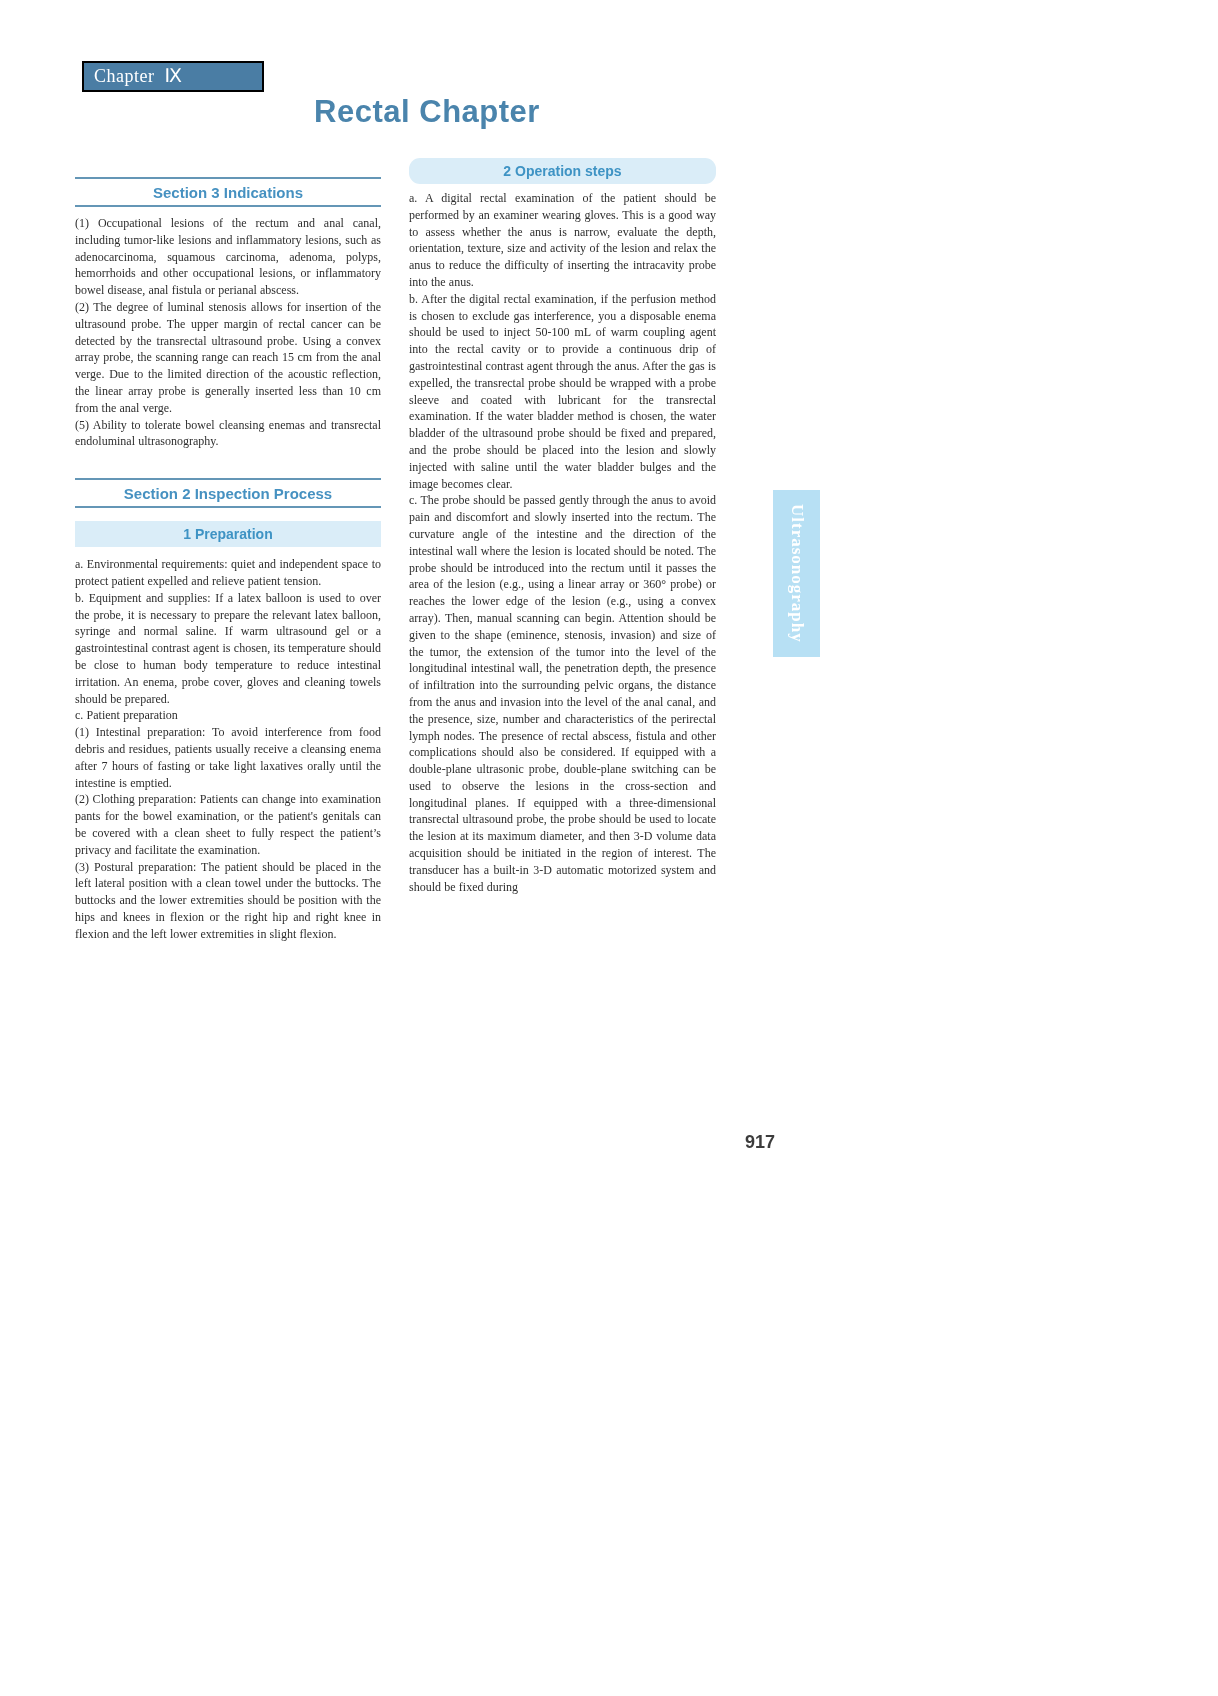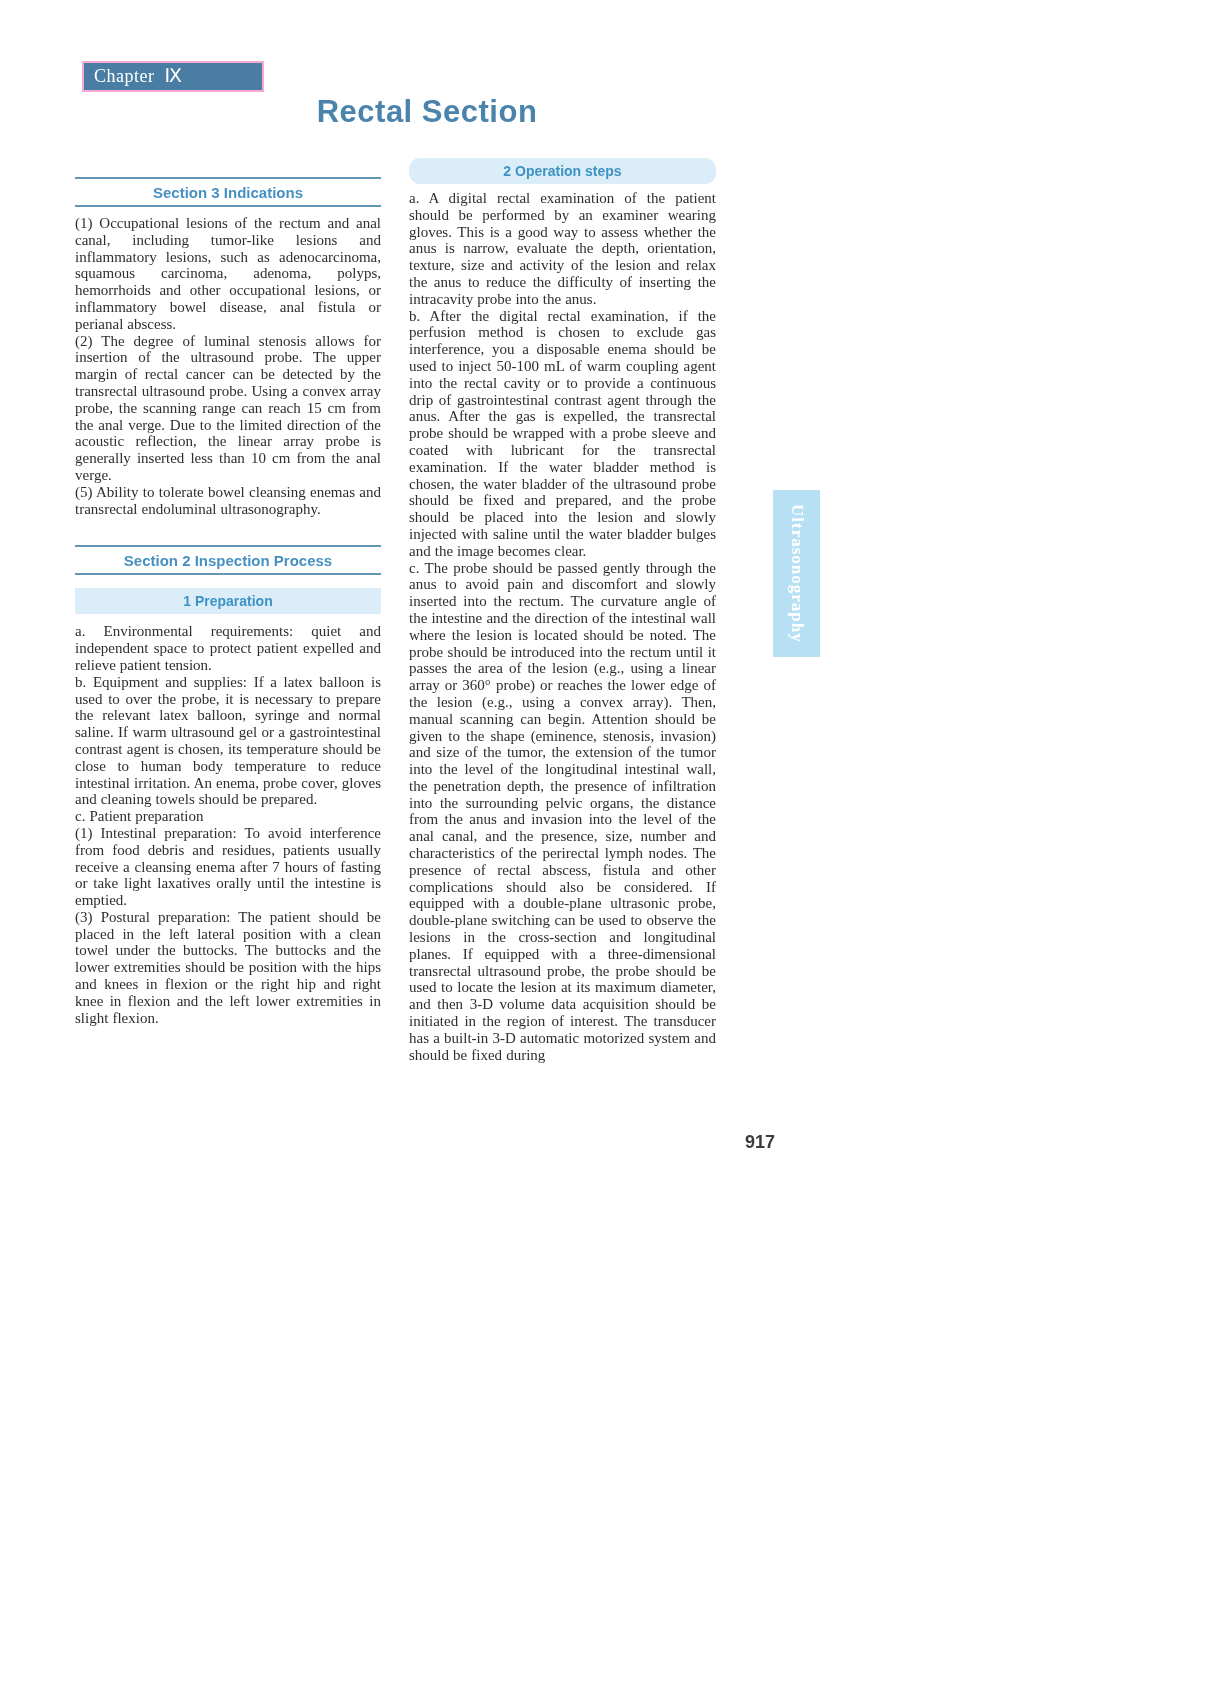--- a/index.html
+++ b/index.html
@@ -7,39 +7,39 @@
     position:relative;
     width:1218px;height:1696px;
     background:#ffffff;
     font-family:"Liberation Serif", serif;
     color:#2e2e2e;
     overflow:hidden;
   }
   
   .chapter-box{
     position:absolute;left:82px;top:61px;width:182px;height:31px;
-    background:#4a7da4;border:2px solid #f9a8d4;box-sizing:border-box;
+    background:#4a7da4;border:2px solid #000000;box-sizing:border-box;
     color:#ffffff;font-family:"Liberation Serif",serif;font-size:18px;
     line-height:26px;padding-left:10px;letter-spacing:.5px;
   }
   .chapter-box .roman{margin-left:10px;font-size:19px;}
   
   .page-title{
     position:absolute;left:120px;top:94px;width:614px;
     text-align:center;
     font-family:"Liberation Sans",sans-serif;font-weight:bold;
     font-size:31px;color:#4a84ac;letter-spacing:.5px;
   }
   
   .col{position:absolute;width:306px;}
   .col-left{left:75px;top:170px;}
   .col-right{left:409px;top:158px;width:307px;}
   p.body-par{
     margin:0;text-align:justify;
-    font-size:15px;line-height:16.8px;
+    font-size:12px;line-height:16.8px;
     word-spacing:.02em;
   }
   
   .section-heading{
     border-top:2px solid #6496b6;border-bottom:2px solid #6496b6;
     padding:5px 0 4px 0;margin:7px 0 8px 0;
     text-align:center;
     font-family:"Liberation Sans",sans-serif;font-weight:bold;
     font-size:15px;color:#4691c1;
   }
@@ -71,35 +71,36 @@
 </style>
 </head>
 <body>
 
 <div class="page">
 
   <div class="chapter-box">
     <span>Chapter</span><span class="roman">Ⅸ</span>
   </div>
 
-  <div class="page-title">Rectal Section</div>
+  <div class="page-title">Rectal Chapter</div>
 
   <div class="col col-left">
     <div class="section-heading">Section 3 Indications</div>
     <p class="body-par">(1) Occupational lesions of the rectum and anal canal, including tumor-like lesions and inflammatory lesions, such as adenocarcinoma, squamous carcinoma, adenoma, polyps, hemorrhoids and other occupational lesions, or inflammatory bowel disease, anal fistula or perianal abscess.</p>
     <p class="body-par">(2) The degree of luminal stenosis allows for insertion of the ultrasound probe. The upper margin of rectal cancer can be detected by the transrectal ultrasound probe. Using a convex array probe, the scanning range can reach 15 cm from the anal verge. Due to the limited direction of the acoustic reflection, the linear array probe is generally inserted less than 10 cm from the anal verge.</p>
     <p class="body-par">(5) Ability to tolerate bowel cleansing enemas and transrectal endoluminal ultrasonography.</p>
 
     <div class="section-heading second">Section 2 Inspection Process</div>
 
     <div class="subsection-heading">1 Preparation</div>
     <p class="body-par">a. Environmental requirements: quiet and independent space to protect patient expelled and relieve patient tension.</p>
     <p class="body-par">b. Equipment and supplies: If a latex balloon is used to over the probe, it is necessary to prepare the relevant latex balloon, syringe and normal saline. If warm ultrasound gel or a gastrointestinal contrast agent is chosen, its temperature should be close to human body temperature to reduce intestinal irritation. An enema, probe cover, gloves and cleaning towels should be prepared.</p>
     <p class="body-par">c. Patient preparation</p>
     <p class="body-par">(1) Intestinal preparation: To avoid interference from food debris and residues, patients usually receive a cleansing enema after 7 hours of fasting or take light laxatives orally until the intestine is emptied.</p>
+    <p class="body-par">(2) Clothing preparation: Patients can change into examination pants for the bowel examination, or the patient's genitals can be covered with a clean sheet to fully respect the patient’s privacy and facilitate the examination.</p>
     <p class="body-par">(3) Postural preparation: The patient should be placed in the left lateral position with a clean towel under the buttocks. The buttocks and the lower extremities should be position with the hips and knees in flexion or the right hip and right knee in flexion and the left lower extremities in slight flexion.</p>
   </div>
 
   <div class="col col-right">
     <div class="subsection-heading">2 Operation steps</div>
     <p class="body-par">a. A digital rectal examination of the patient should be performed by an examiner wearing gloves. This is a good way to assess whether the anus is narrow, evaluate the depth, orientation, texture, size and activity of the lesion and relax the anus to reduce the difficulty of inserting the intracavity probe into the anus.</p>
     <p class="body-par">b. After the digital rectal examination, if the perfusion method is chosen to exclude gas interference, you a disposable enema should be used to inject 50-100 mL of warm coupling agent into the rectal cavity or to provide a continuous drip of gastrointestinal contrast agent through the anus. After the gas is expelled, the transrectal probe should be wrapped with a probe sleeve and coated with lubricant for the transrectal examination. If the water bladder method is chosen, the water bladder of the ultrasound probe should be fixed and prepared, and the probe should be placed into the lesion and slowly injected with saline until the water bladder bulges and the image becomes clear.</p>
     <p class="body-par">c. The probe should be passed gently through the anus to avoid pain and discomfort and slowly inserted into the rectum. The curvature angle of the intestine and the direction of the intestinal wall where the lesion is located should be noted. The probe should be introduced into the rectum until it passes the area of the lesion (e.g., using a linear array or 360° probe) or reaches the lower edge of the lesion (e.g., using a convex array). Then, manual scanning can begin. Attention should be given to the shape (eminence, stenosis, invasion) and size of the tumor, the extension of the tumor into the level of the longitudinal intestinal wall, the penetration depth, the presence of infiltration into the surrounding pelvic organs, the distance from the anus and invasion into the level of the anal canal, and the presence, size, number and characteristics of the perirectal lymph nodes. The presence of rectal abscess, fistula and other complications should also be considered. If equipped with a double-plane ultrasonic probe, double-plane switching can be used to observe the lesions in the cross-section and longitudinal planes. If equipped with a three-dimensional transrectal ultrasound probe, the probe should be used to locate the lesion at its maximum diameter, and then 3-D volume data acquisition should be initiated in the region of interest. The transducer has a built-in 3-D automatic motorized system and should be fixed during</p>
   </div>
 

